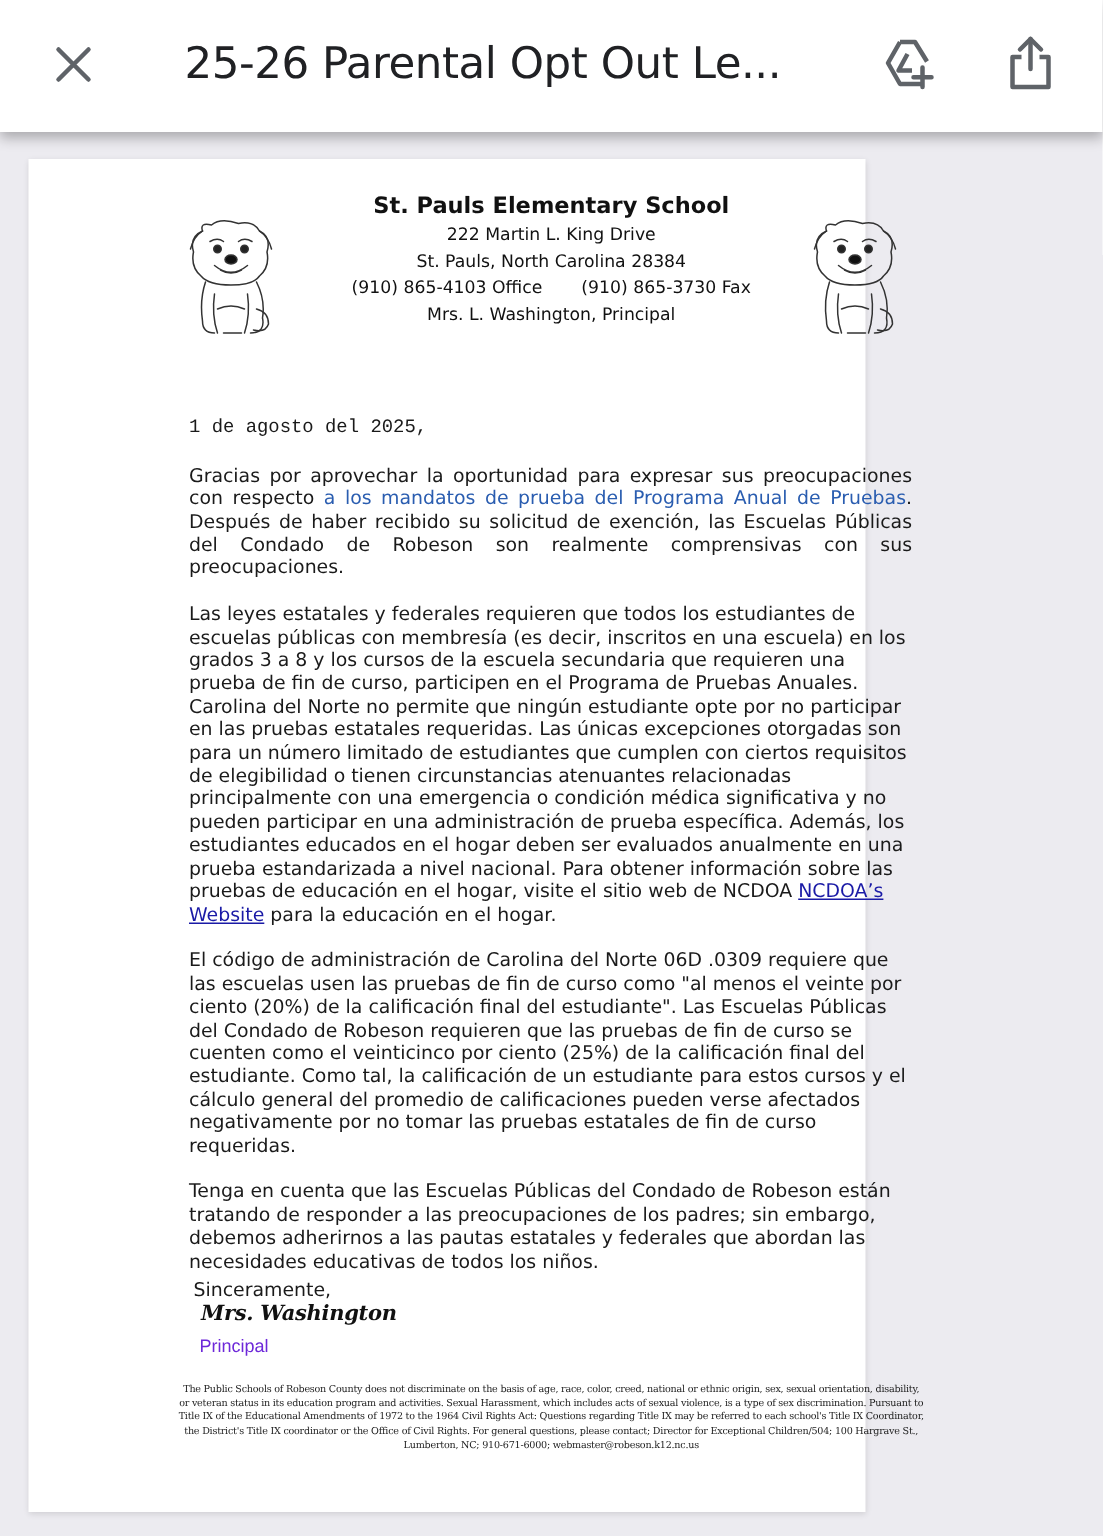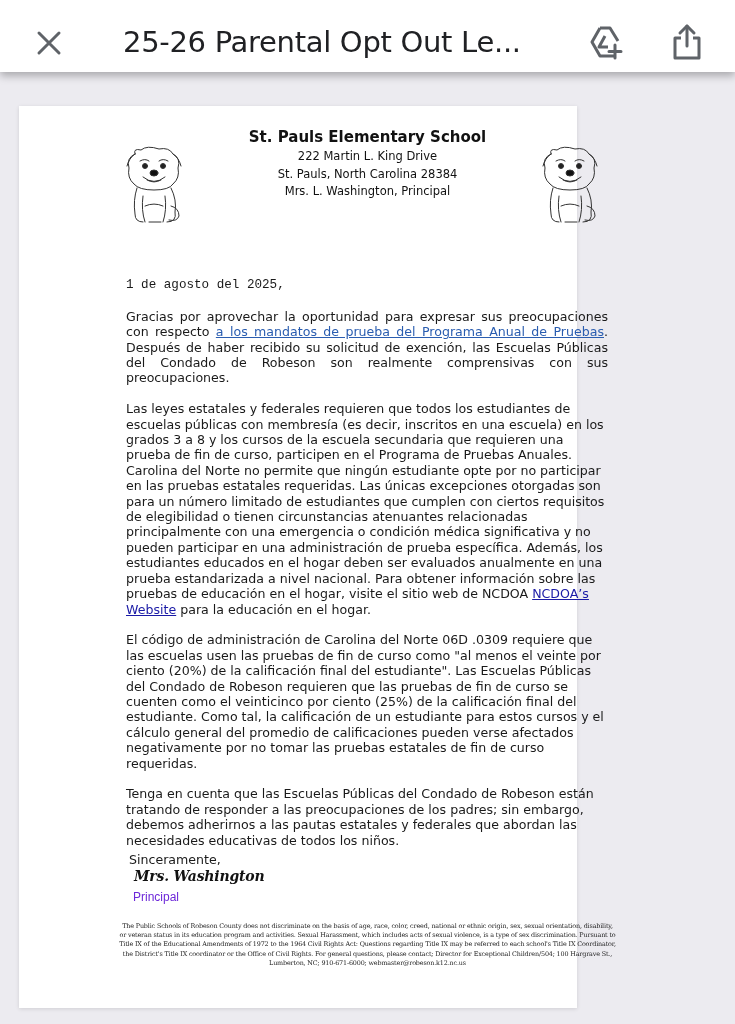--- a/index.html
+++ b/index.html
@@ -3,21 +3,21 @@
 <meta charset="utf-8">
 <style>
   html, body { margin:0; padding:0; }
   body {
     width:735px; height:1024px; overflow:hidden;
     background:#ecebf0;
     font-family:"DejaVu Sans", sans-serif;
     position:relative;
   }
   .topbar {
-    position:absolute; left:0; top:0; width:735px; height:72px;
+    position:absolute; left:0; top:0; width:735px; height:88px;
     background:#ffffff;
     box-shadow:0 4px 8px rgba(0,0,0,0.28);
     z-index:2;
   }
   .close-btn {
     position:absolute; left:28px; top:22px; width:42px; height:42px;
     display:flex; align-items:center; justify-content:center; cursor:pointer;
   }
   .title {
     position:absolute; left:123px; top:20px;
@@ -48,21 +48,21 @@
   .dog-left { left:104px; }
   .dog-right { left:520px; }
 
   .body-text {
     position:absolute; left:107px; top:172px; width:482px;
     font-family:"DejaVu Sans", sans-serif; font-size:12.6px; color:#1a1a1a;
     line-height:15.4px;
   }
   .body-text p { margin:0 0 15.4px 0; }
   .justify { text-align:justify; }
-  .link { color:#2a5db0; text-decoration:underline; cursor:pointer; }
+  .link { color:#2a5db0; cursor:pointer; }
   .link-dark { color:#1a1aa6; text-decoration:underline; cursor:pointer; }
   .date { margin-bottom:15.4px !important;font-family:Liberation Mono, monospace; }
 
   .closing { position:absolute; left:110px; top:746px; font-family:"DejaVu Sans", sans-serif; font-size:12.6px; color:#1a1a1a; }
   .signature {
     position:absolute; left:115px; top:762px;
     font-family:"DejaVu Serif", serif; font-style:italic; font-weight:bold; font-size:14px; color:#111;
     letter-spacing:-0.2px;
   }
   .sig-title { position:absolute; left:114px; top:784px; font-family:"Liberation Sans", sans-serif; font-size:12px; color:#6d28d9; }
@@ -127,20 +127,23 @@
       <path d="M14 42 Q10 54 12 68 Q12 76 20 76 M48 42 Q54 54 52 66 Q54 76 44 76"></path>
       <path d="M20 50 Q18 64 22 76 M42 50 Q44 64 40 76 M26 76 L38 76"></path>
       <path d="M22 60 Q31 56 40 60 M48 60 Q56 62 56 70 Q54 76 46 74"></path>
     </g>
   </svg>
 
   <div class="letterhead">
     <div class="school-name">St. Pauls Elementary School</div>
     <div class="lh-line">222 Martin L. King Drive</div>
     <div class="lh-line">St. Pauls, North Carolina 28384</div>
+    <div class="lh-line lh-phones">
+      <span>(910) 865-4103 Office</span><span class="gap"></span><span>(910) 865-3730 Fax</span>
+    </div>
     <div class="lh-line">Mrs. L. Washington, Principal</div>
   </div>
 
   <div class="body-text">
     <p class="date">1 de agosto del 2025,</p>
     <p class="justify"><span>Gracias por aprovechar la oportunidad para expresar sus preocupaciones con respecto </span><span class="link">a los mandatos de prueba del Programa Anual de Pruebas</span><span>. Después de haber recibido su solicitud de exención, las Escuelas Públicas del Condado de Robeson son realmente comprensivas con sus preocupaciones.</span></p>
     <p><span>Las leyes estatales y federales requieren que todos los estudiantes de escuelas públicas con membresía (es decir, inscritos en una escuela) en los grados 3 a 8 y los cursos de la escuela secundaria que requieren una prueba de fin de curso, participen en el Programa de Pruebas Anuales. Carolina del Norte no permite que ningún estudiante opte por no participar en las pruebas estatales requeridas. Las únicas excepciones otorgadas son para un número limitado de estudiantes que cumplen con ciertos requisitos de elegibilidad o tienen circunstancias atenuantes relacionadas principalmente con una emergencia o condición médica significativa y no pueden participar en una administración de prueba específica. Además, los estudiantes educados en el hogar deben ser evaluados anualmente en una prueba estandarizada a nivel nacional. Para obtener información sobre las pruebas de educación en el hogar, visite el sitio web de NCDOA </span><span class="link-dark">NCDOA’s Website</span><span> para la educación en el hogar.</span></p>
     <p>El código de administración de Carolina del Norte 06D .0309 requiere que las escuelas usen las pruebas de fin de curso como "al menos el veinte por ciento (20%) de la calificación final del estudiante". Las Escuelas Públicas del Condado de Robeson requieren que las pruebas de fin de curso se cuenten como el veinticinco por ciento (25%) de la calificación final del estudiante. Como tal, la calificación de un estudiante para estos cursos y el cálculo general del promedio de calificaciones pueden verse afectados negativamente por no tomar las pruebas estatales de fin de curso requeridas.</p>
     <p>Tenga en cuenta que las Escuelas Públicas del Condado de Robeson están tratando de responder a las preocupaciones de los padres; sin embargo, debemos adherirnos a las pautas estatales y federales que abordan las necesidades educativas de todos los niños.</p>
   </div>

